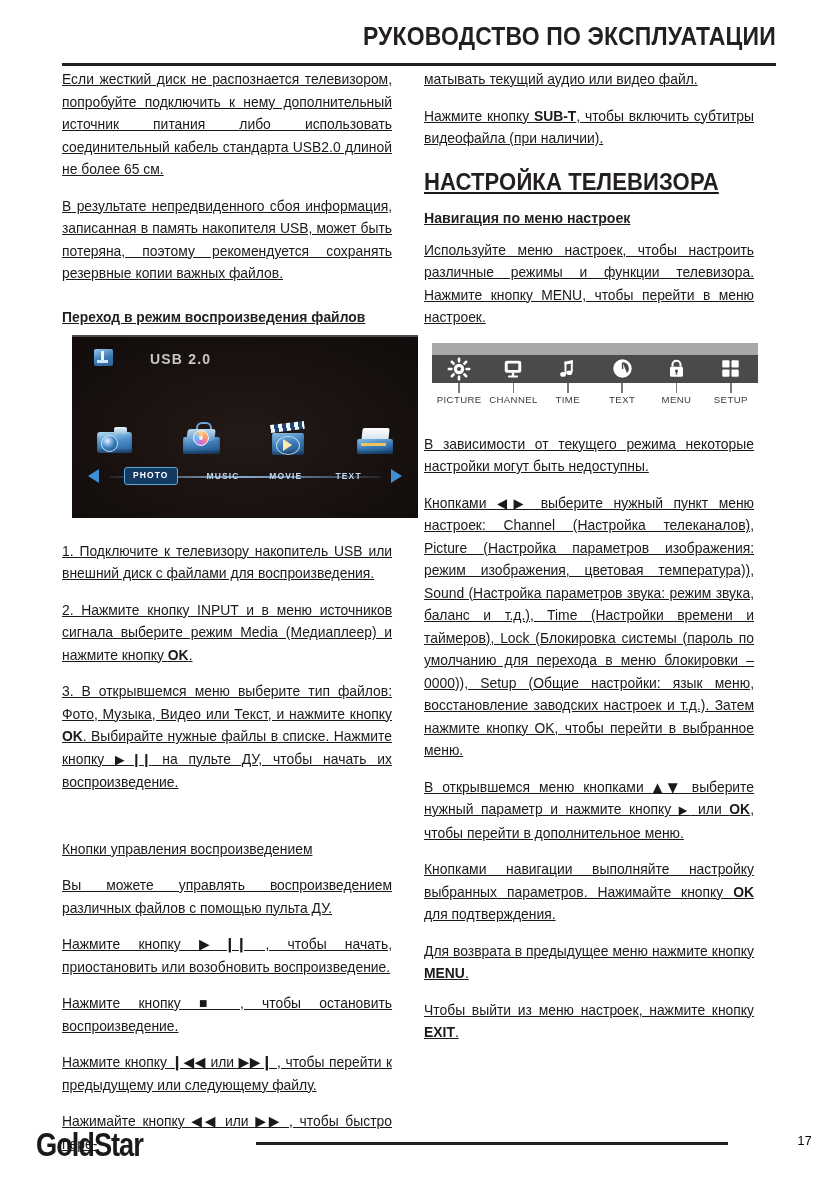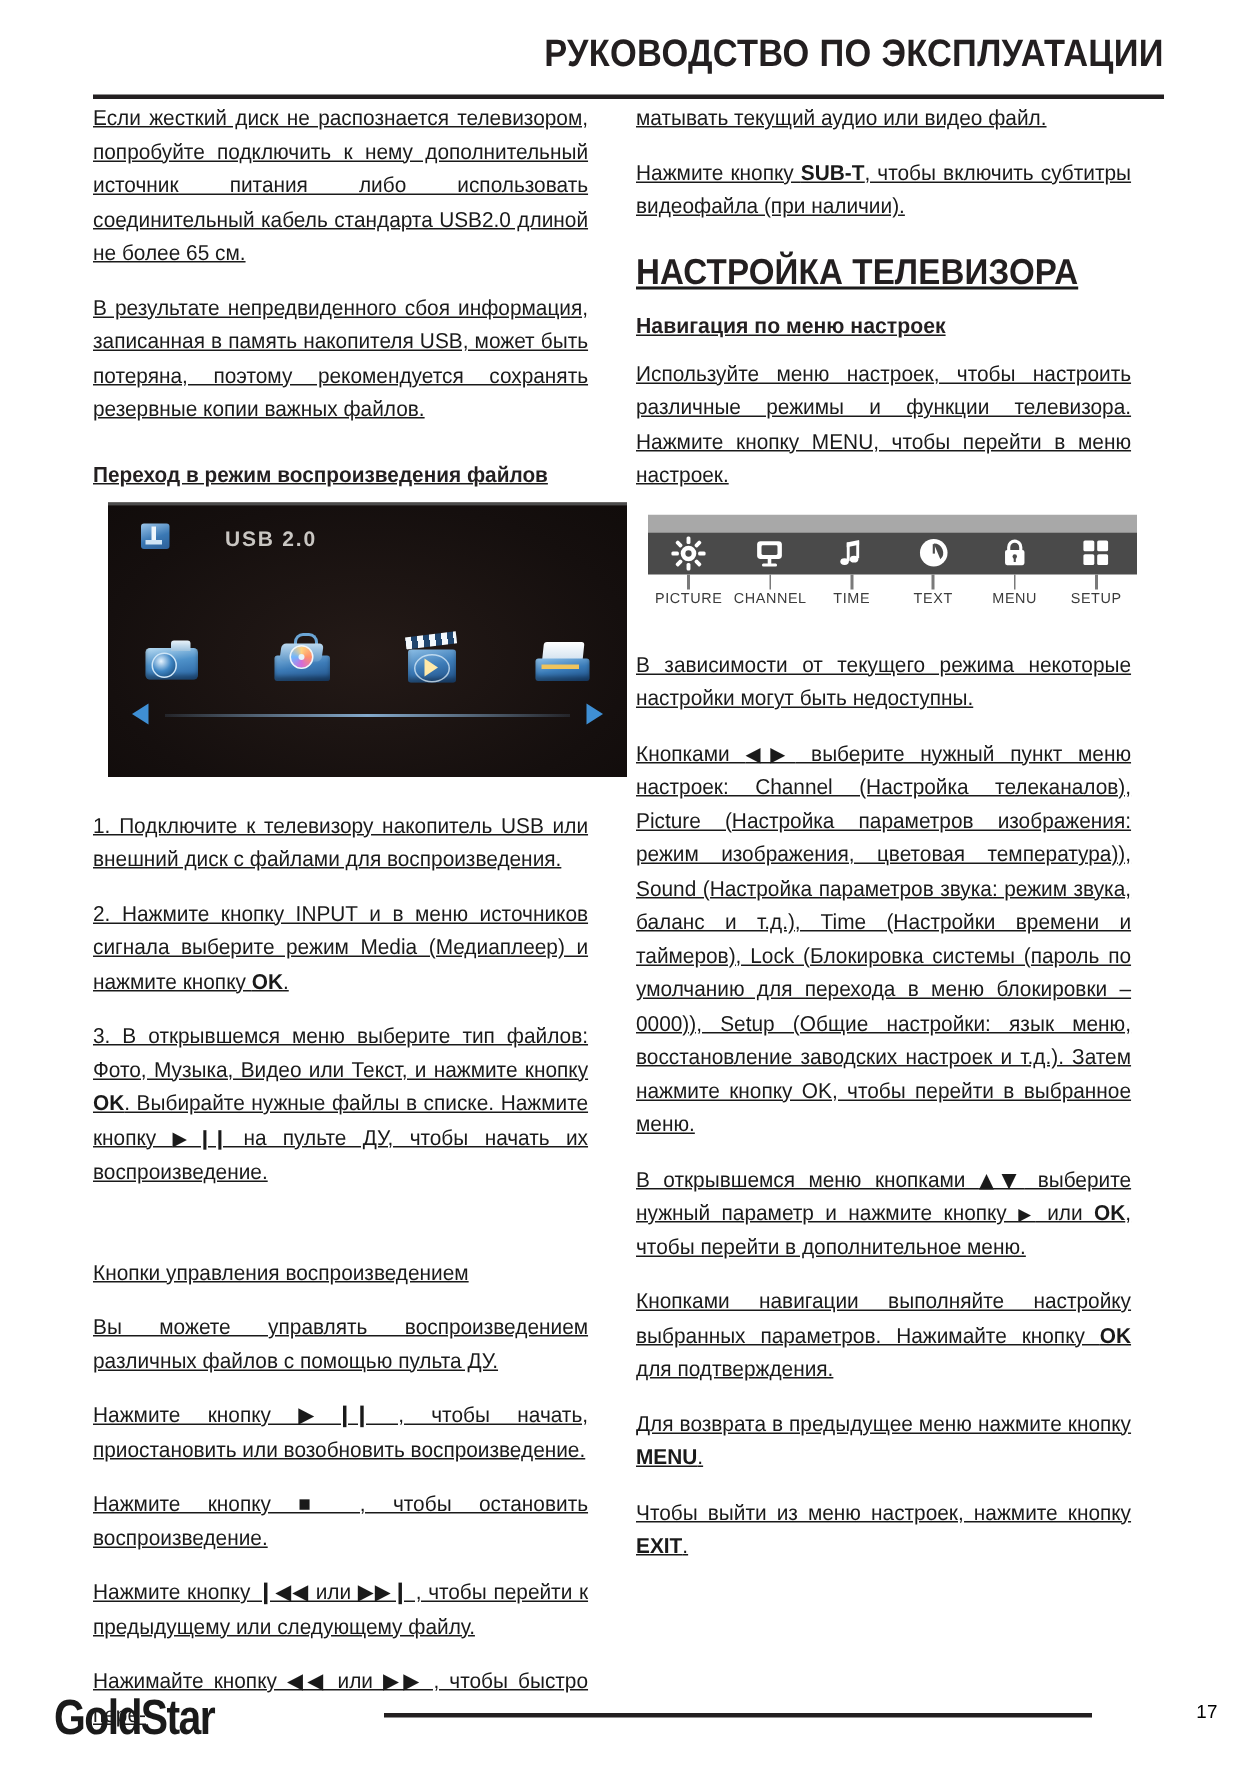--- a/index.html
+++ b/index.html
@@ -468,20 +468,28 @@
                 <span class="tb-box"></span>
                 <span class="tb-stripe"></span>
             </div>
           </div>
         </div>
 
         <div class="media-bar">
           <div class="bar-line"></div>
           <div class="arrow-l"></div>
           <div class="arrow-r"></div>
+          <div class="labels">
+            <div class="lab-slot">
+                <div class="lab sel">PHOTO</div>
+              </div>
+            <div class="lab">MUSIC</div>
+            <div class="lab">MOVIE</div>
+            <div class="lab">TEXT</div>
+          </div>
         </div>
       </div>
 
       <p class="t"><span>1. Подключите к телевизору накопитель USB или внешний диск с файлами для воспроизведения.</span></p>
 
       <p class="t"><span>2. Нажмите кнопку INPUT и в меню источников сигнала выберите режим Media (Медиаплеер) и нажмите кнопку </span><b>OK</b><span>.</span></p>
 
       <p class="t gap-xl"><span>3. В открывшемся меню выберите тип файлов: Фото, Музыка, Видео или Текст, и нажмите кнопку </span><b>OK</b><span>. Выбирайте нужные файлы в списке. Нажмите кнопку </span><span class="glyph">▶❙❙</span><span> на пульте ДУ, чтобы начать их воспроизведение.</span></p>
 
       <p class="t">Кнопки управления воспроизведением</p>

